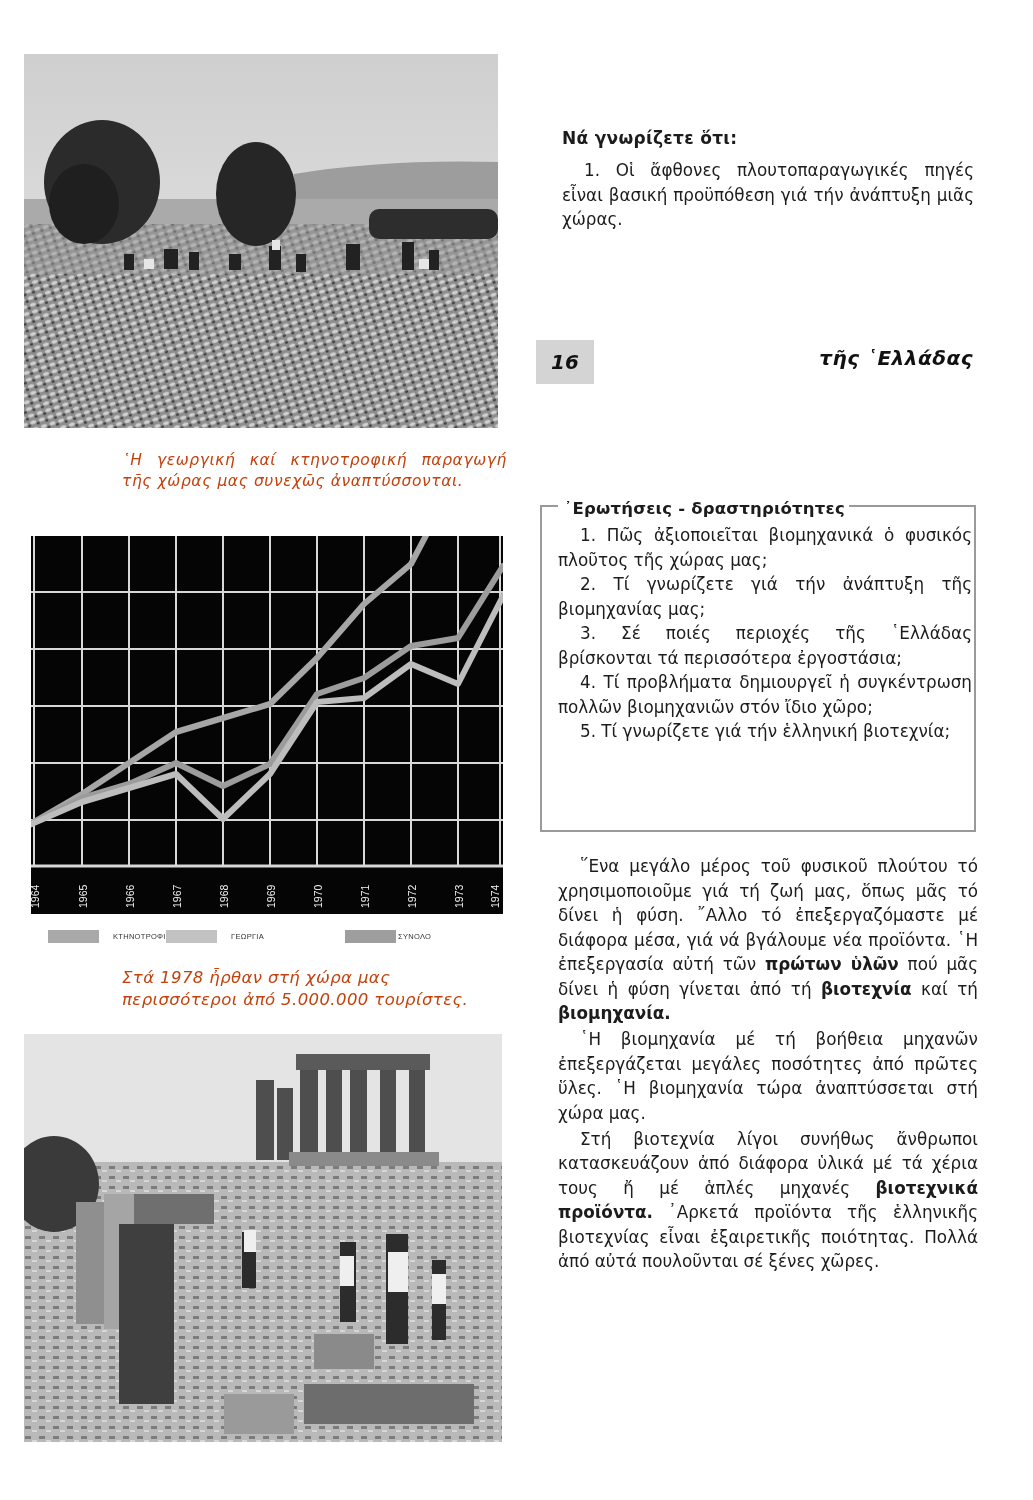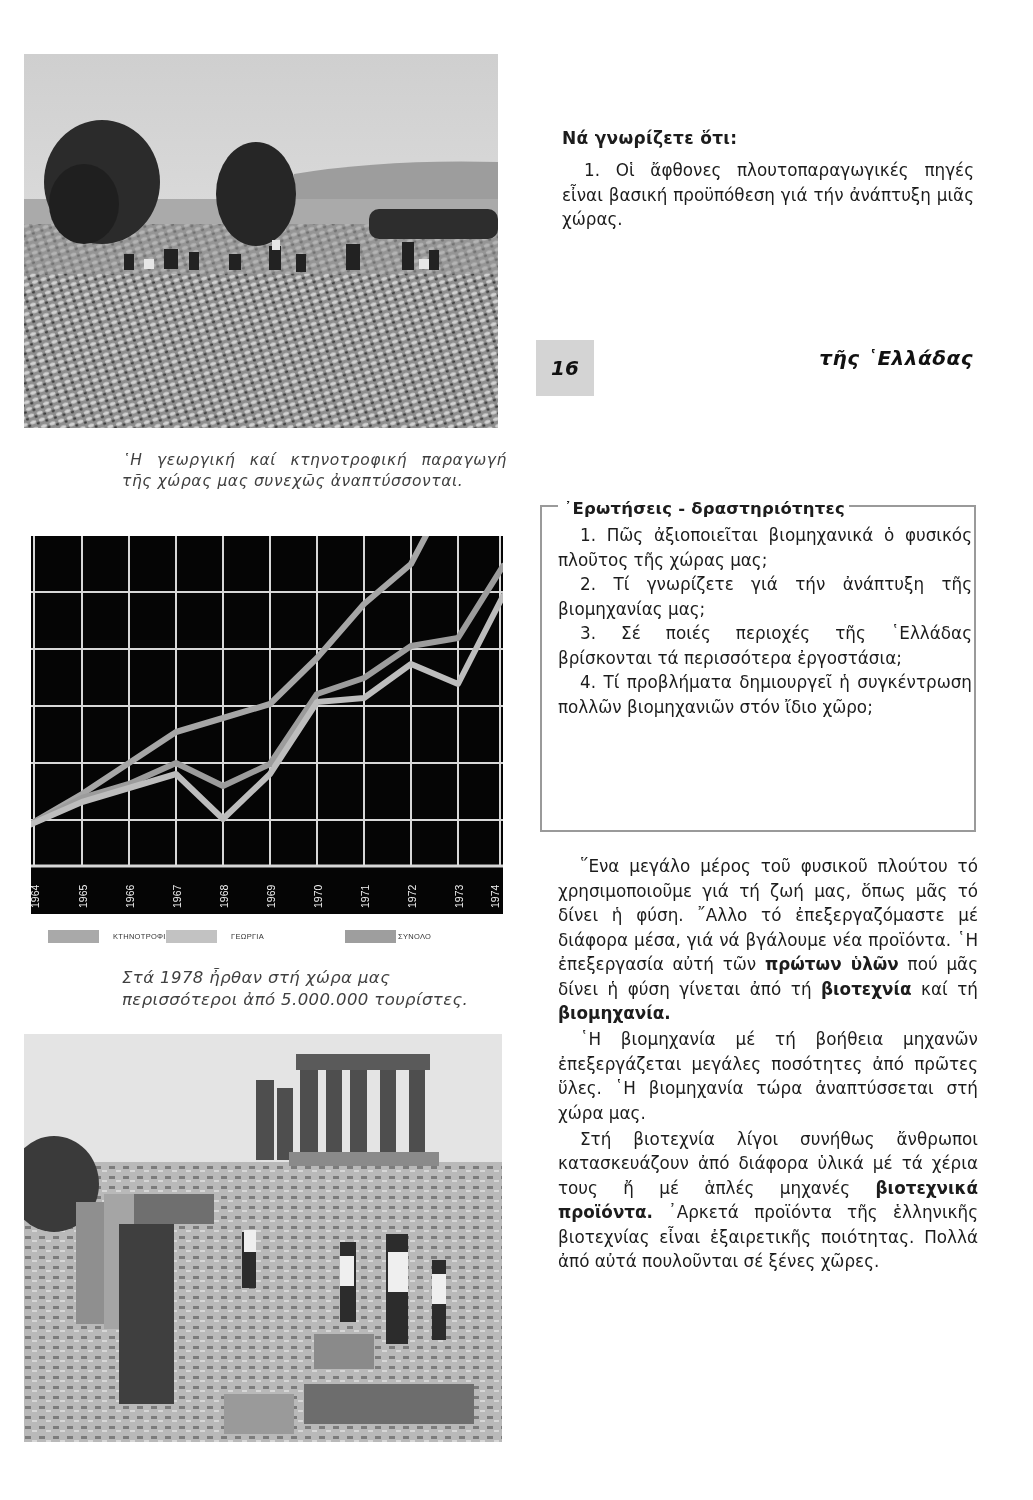--- a/index.html
+++ b/index.html
@@ -11,42 +11,42 @@
 
   
   .photo { position: absolute; overflow: hidden; }
   .photo svg { display: block; width: 100%; height: 100%; }
   #photo-field { left: 24px; top: 54px; width: 474px; height: 374px; }
   #photo-temple { left: 24px; top: 1034px; width: 478px; height: 408px; }
 
   
   .caption {
     font-family: "DejaVu Sans", sans-serif; font-style: italic; font-size: 15.5px;
-    line-height: 21px; color: #404040; letter-spacing: 0.6px;
+    line-height: 21px; color: #c2410c; letter-spacing: 0.6px;
   }
   #caption-field { left: 122px; top: 450px; width: 385px; text-align: justify; }
   #caption-tourists { left: 122px; top: 967px; width: 385px; font-size: 16.5px; line-height: 22px; letter-spacing: 0.4px; }
 
   
   #chart { left: 31px; top: 536px; width: 472px; height: 378px; background: #050505; }
   #chart svg { display: block; }
   .legend { left: 28px; top: 930px; width: 480px; height: 16px; }
   .legend-item { position: absolute; top: 0; display: flex; align-items: center; }
   .legend-swatch { width: 51px; height: 13px; background: #a9a9a9; margin-right: 14px; }
   .legend-label { font-family: "Liberation Sans", sans-serif; font-size: 7.5px; letter-spacing: 0.3px; color: #333; }
 
   
   .body-text { font-family: "DejaVu Sans", sans-serif; font-size: 16.8px; line-height: 24.5px; color: #1c1c1c; }
   .know-heading { left: 562px; top: 126px; font-weight: bold; font-size: 17px; letter-spacing: 0.3px; }
   #know-block { left: 562px; top: 158px; width: 412px; }
   #know-block p { margin: 0; text-align: justify; }
   .indent { text-indent: 22px; }
 
   #lesson-number {
-    left: 536px; top: 340px; width: 58px; height: 56px; background: #d4d4d4;
+    left: 536px; top: 340px; width: 58px; height: 44px; background: #d4d4d4;
     font-family: "DejaVu Sans", sans-serif; font-weight: bold; font-style: italic; font-size: 20px;
     display: flex; align-items: center; justify-content: center; color: #111;
   }
   #lesson-title {
     left: 640px; top: 343px; width: 333px; text-align: right;
     font-family: "DejaVu Sans", sans-serif; font-weight: bold; font-style: italic; font-size: 20px;
     line-height: 30px; color: #111; letter-spacing: 0.5px;
   }
 
   #questions-box {
@@ -236,19 +236,20 @@
 
 <div class="abs" id="questions-box"></div>
 <div class="abs box-top-left"></div>
 <div class="abs box-top-right"></div>
 <div class="abs body-text" id="questions-heading">᾿Ερωτήσεις - δραστηριότητες</div>
 <div class="abs body-text" id="questions-list">
   <p class="indent">1. Πῶς ἀξιοποιεῖται βιομηχανικά ὁ φυσικός πλοῦτος τῆς χώρας μας;</p>
   <p class="indent">2. Τί γνωρίζετε γιά τήν ἀνάπτυξη τῆς βιομηχανίας μας;</p>
   <p class="indent">3. Σέ ποιές περιοχές τῆς ῾Ελλάδας βρίσκονται τά περισσότερα ἐργοστάσια;</p>
   <p class="indent">4. Τί προβλήματα δημιουργεῖ ἡ συγκέντρωση πολλῶν βιομηχανιῶν στόν ἴδιο χῶρο;</p>
+  <p class="indent">5. Τί γνωρίζετε γιά τήν ἑλληνική βιοτεχνία;</p>
 </div>
 
 <div class="abs body-text" id="main-text">
   <p class="indent"><span>῞Ενα μεγάλο μέρος τοῦ φυσικοῦ πλούτου τό χρησιμοποιοῦμε γιά τή ζωή μας, ὅπως μᾶς τό δίνει ἡ φύση. ῎Αλλο τό ἐπεξεργαζόμαστε μέ διάφορα μέσα, γιά νά βγάλουμε νέα προϊόντα. ῾Η ἐπεξεργασία αὐτή τῶν </span><span class="b">πρώτων ὑλῶν</span><span> πού μᾶς δίνει ἡ φύση γίνεται ἀπό τή </span><span class="b">βιοτεχνία</span><span> καί τή </span><span class="b">βιομηχανία.</span></p>
   <p class="indent">῾Η βιομηχανία μέ τή βοήθεια μηχανῶν ἐπεξεργάζεται μεγάλες ποσότητες ἀπό πρῶτες ὕλες. ῾Η βιομηχανία τώρα ἀναπτύσσεται στή χώρα μας.</p>
   <p class="indent"><span>Στή βιοτεχνία λίγοι συνήθως ἄνθρωποι κατασκευάζουν ἀπό διάφορα ὑλικά μέ τά χέρια τους ἤ μέ ἁπλές μηχανές </span><span class="b">βιοτεχνικά προϊόντα.</span><span> ᾿Αρκετά προϊόντα τῆς ἑλληνικῆς βιοτεχνίας εἶναι ἐξαιρετικῆς ποιότητας. Πολλά ἀπό αὐτά πουλοῦνται σέ ξένες χῶρες.</span></p>
 </div>
 
 </body></html>

